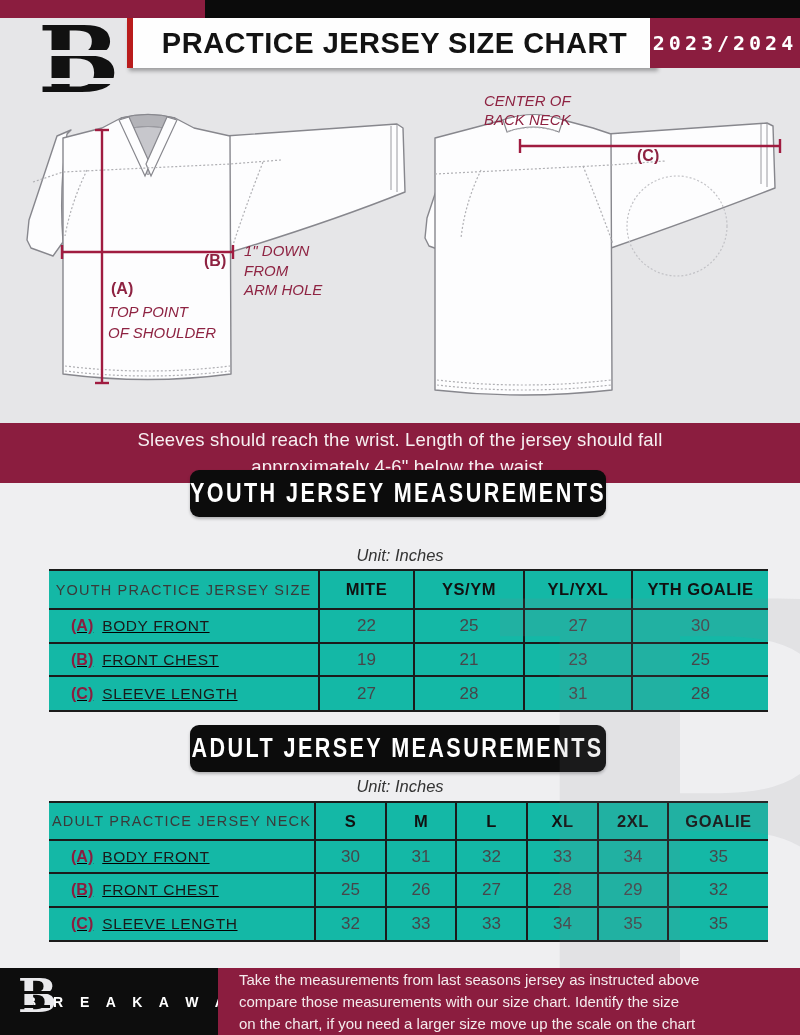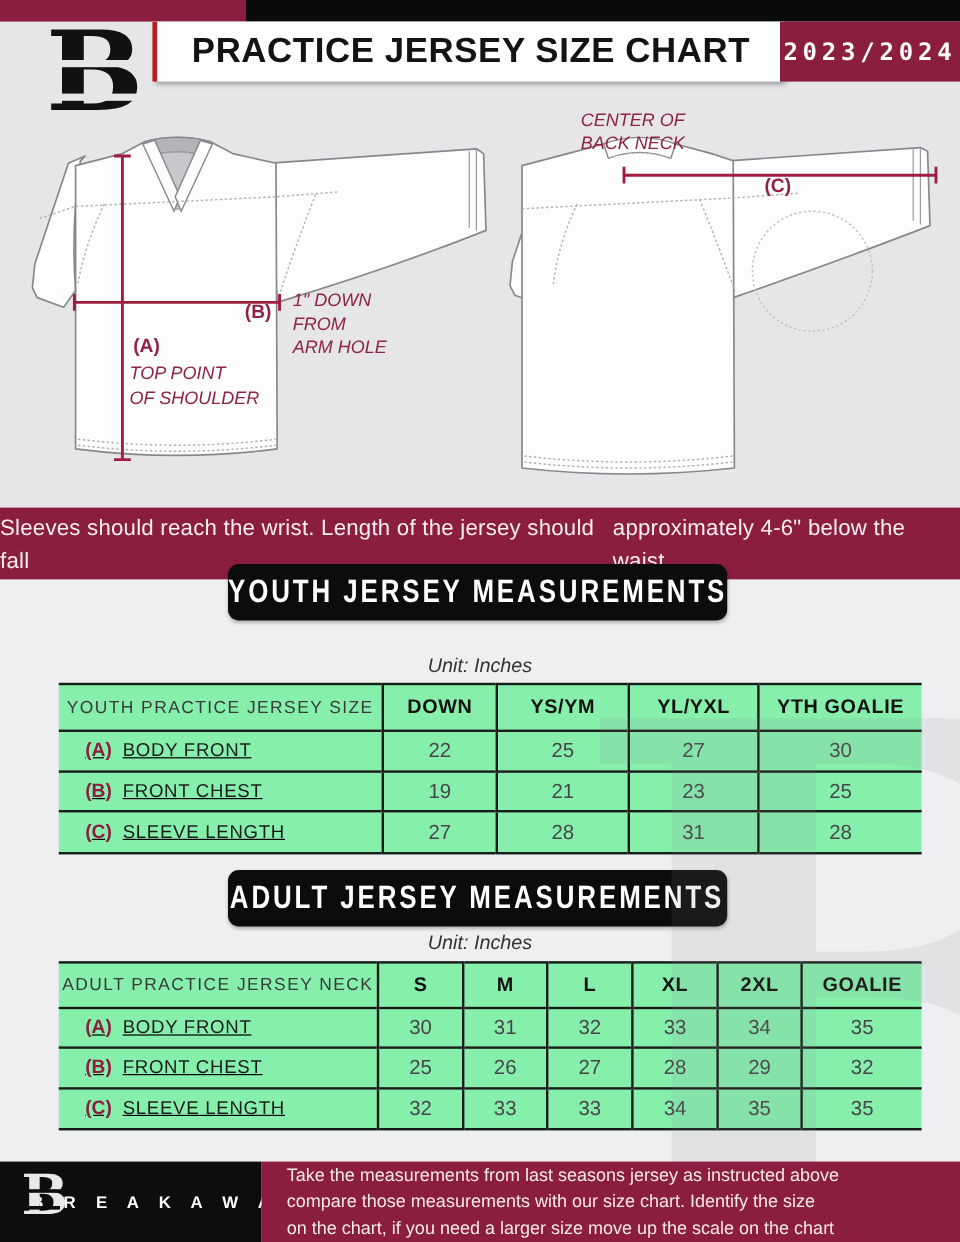--- a/index.html
+++ b/index.html
@@ -6,21 +6,21 @@
   #page{
     position:relative;width:800px;height:1035px;overflow:hidden;
     background:#e6e6e8;font-family:"Liberation Sans",sans-serif;
   }
   .abs{position:absolute;}
   
   .strip-maroon{left:0;top:0;width:205px;height:18px;background:#8b1d3f;}
   .strip-black{left:205px;top:0;width:595px;height:18px;background:#0b0b0b;}
   .title-bar{
     left:127px;top:18px;width:523px;height:50px;background:#fefefe;
-    border-left:4px solid #b91c1c;box-shadow:2px 3px 4px rgba(0,0,0,.32);
+    border-left:6px solid #b91c1c;box-shadow:2px 3px 4px rgba(0,0,0,.32);
     display:flex;align-items:center;justify-content:center;
   }
   .title-bar .t{font-size:29px;font-weight:bold;color:#131313;letter-spacing:.5px;white-space:nowrap;}
   .season-badge{
     left:650px;top:18px;width:150px;height:50px;background:#8b1d3f;
     display:flex;align-items:center;justify-content:center;
   }
   .season-badge .t{
     font-family:"DejaVu Sans Mono",monospace;font-weight:bold;font-size:20px;
     color:#fff;letter-spacing:4px;white-space:nowrap;
@@ -30,39 +30,39 @@
     position:absolute;left:14px;top:-14px;font-family:"DejaVu Serif",serif;
     font-weight:bold;font-size:92px;color:#111;transform:scaleX(1.05);
   }
   .logo .slit{position:absolute;left:0;width:92px;height:6px;background:#e6e6e8;}
   
   .diagram-label{color:#8e2342;font-style:italic;font-size:15px;line-height:19px;white-space:nowrap;}
   .diagram-key{color:#8e2342;font-weight:bold;font-size:16px;font-style:normal;white-space:nowrap;}
   
   .notice{
     left:0;top:423px;width:800px;height:60px;background:#8b1d3f;color:#f7eff1;
-    display:flex;flex-direction:row;align-items:center;justify-content:center;
+    display:flex;flex-direction:column;align-items:center;justify-content:center;
     font-size:18.5px;line-height:27px;letter-spacing:.2px;
   }
   
   .lower-bg{left:0;top:483px;width:800px;height:485px;background:#efeff1;}
   .pill{
     left:190px;width:416px;height:47px;background:#0c0c0c;border-radius:9px;
     display:flex;align-items:center;justify-content:center;box-shadow:0 2px 3px rgba(0,0,0,.25);
   }
   .pill .t{
     color:#fff;font-weight:bold;font-size:27px;letter-spacing:3px;white-space:nowrap;
     transform:scaleX(.8);
   }
   .unit{
     left:0;width:800px;text-align:center;font-style:italic;font-weight:normal;
     font-size:16.5px;color:#333;
   }
   
-  table.size{border-collapse:collapse;table-layout:fixed;background:#86efac;}
+  table.size{border-collapse:collapse;table-layout:fixed;background:#14b8a6;}
   table.size td,table.size th{padding:0;margin:0;overflow:hidden;}
   table.size tr{border-top:2px solid #1b1b1b;}
   table.size tr.last{border-bottom:2px solid #1b1b1b;}
   table.size td.sep{border-left:2px solid #1b1b1b;}
   .hd0{font-size:14.5px;font-weight:normal;color:#3a3a3a;letter-spacing:1.2px;text-align:center;}
   .hd{font-size:16.5px;font-weight:bold;color:#111;letter-spacing:.5px;text-align:center;}
   .rowlabel{text-align:left;padding-left:22px !important;white-space:nowrap;text-decoration:underline;}
   .rowlabel .key{color:#8b1d3f;font-weight:bold;font-size:16px;margin-right:9px;}
   .rowlabel .lbl{color:#1a1a1a;font-size:15.5px;letter-spacing:.6px;}
   td.val{text-align:center;font-size:17px;color:#46464a;}
@@ -200,21 +200,21 @@
     <colgroup>
         <col style="width:270px">
         <col style="width:95px">
         <col style="width:110px">
         <col style="width:108px">
         <col style="width:136px">
       </colgroup>
     <tbody>
         <tr style="height:39px;">
       <td class="hd0">YOUTH PRACTICE JERSEY SIZE</td>
-      <td class="hd sep">DOWN</td>
+      <td class="hd sep">MITE</td>
       <td class="hd sep">YS/YM</td>
       <td class="hd sep">YL/YXL</td>
       <td class="hd sep">YTH GOALIE</td>
     </tr>
     <tr style="height:34px;">
       <td class="rowlabel"><span class="key">(A)</span><span class="lbl">BODY FRONT</span></td>
       <td class="val sep">22</td>
       <td class="val sep">25</td>
       <td class="val sep">27</td>
       <td class="val sep">30</td>

